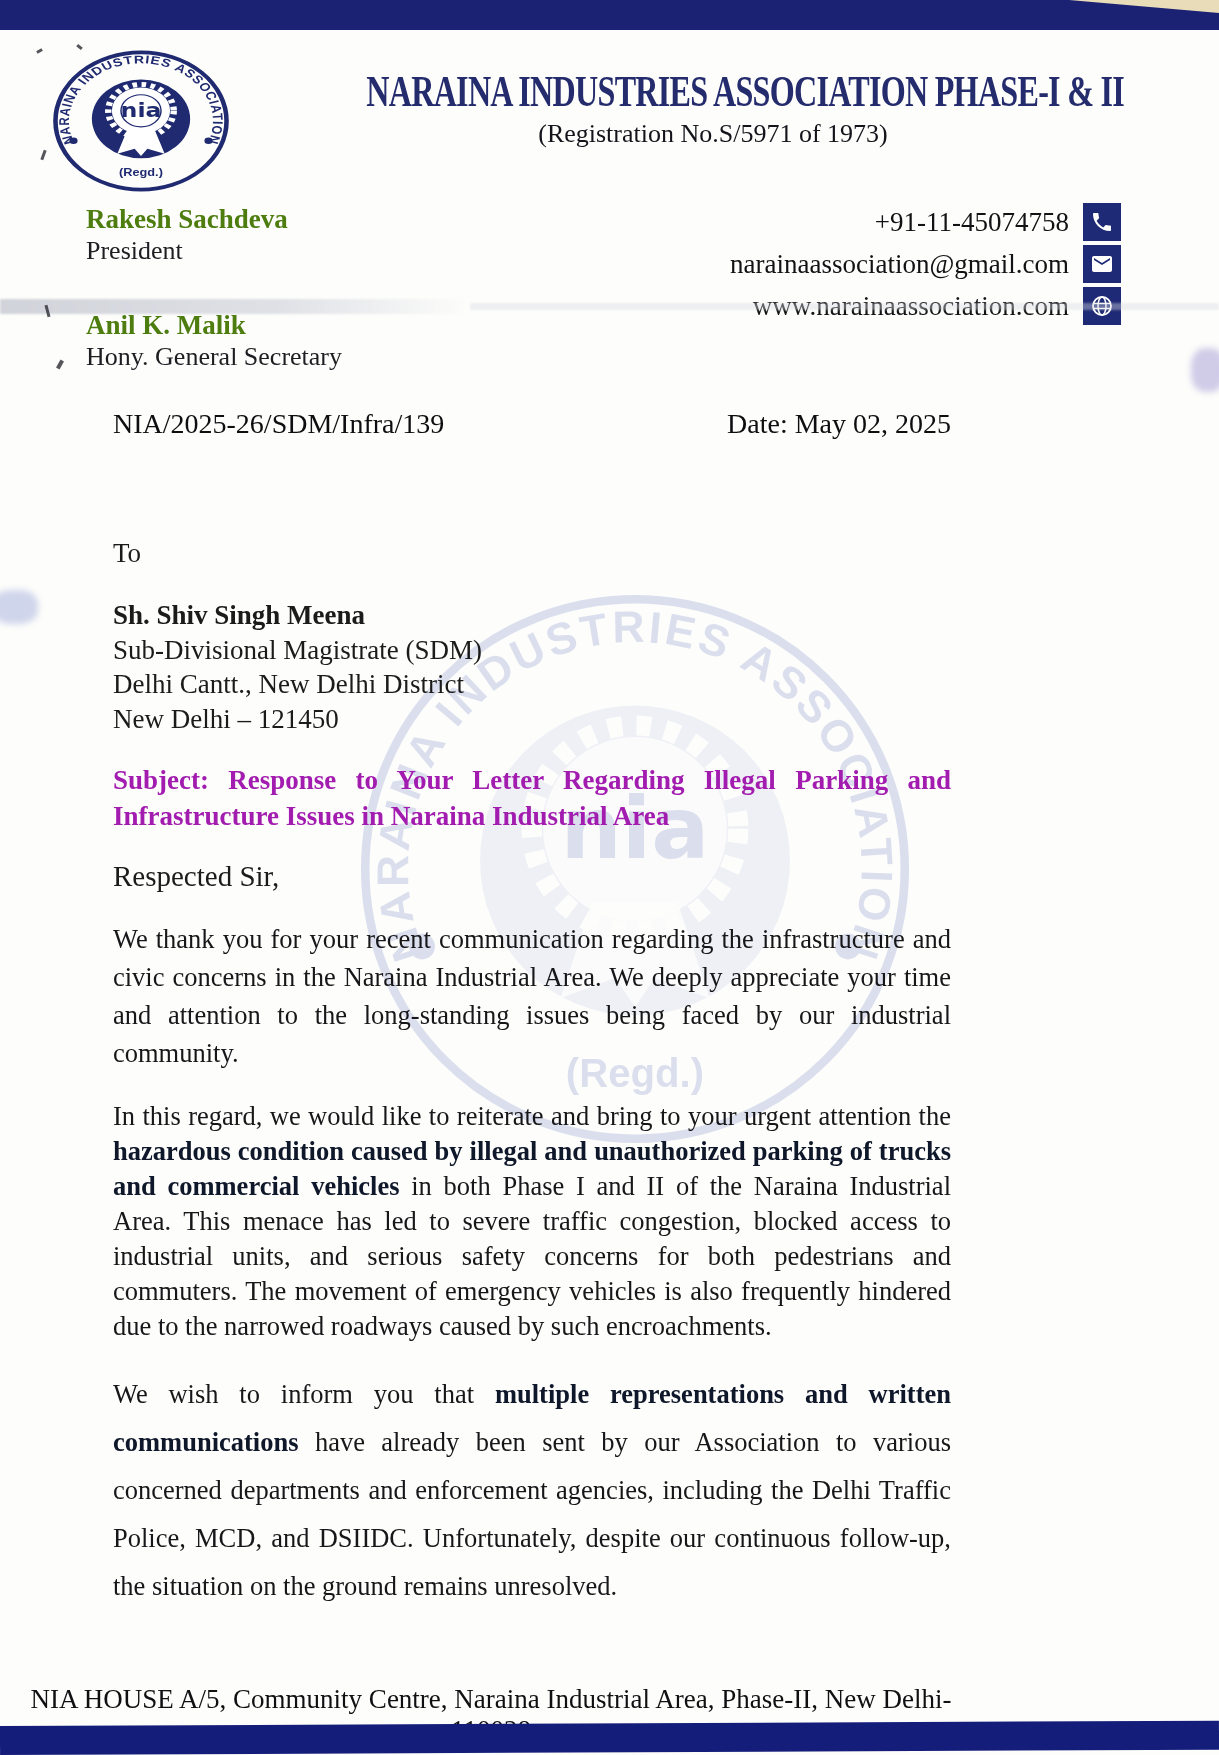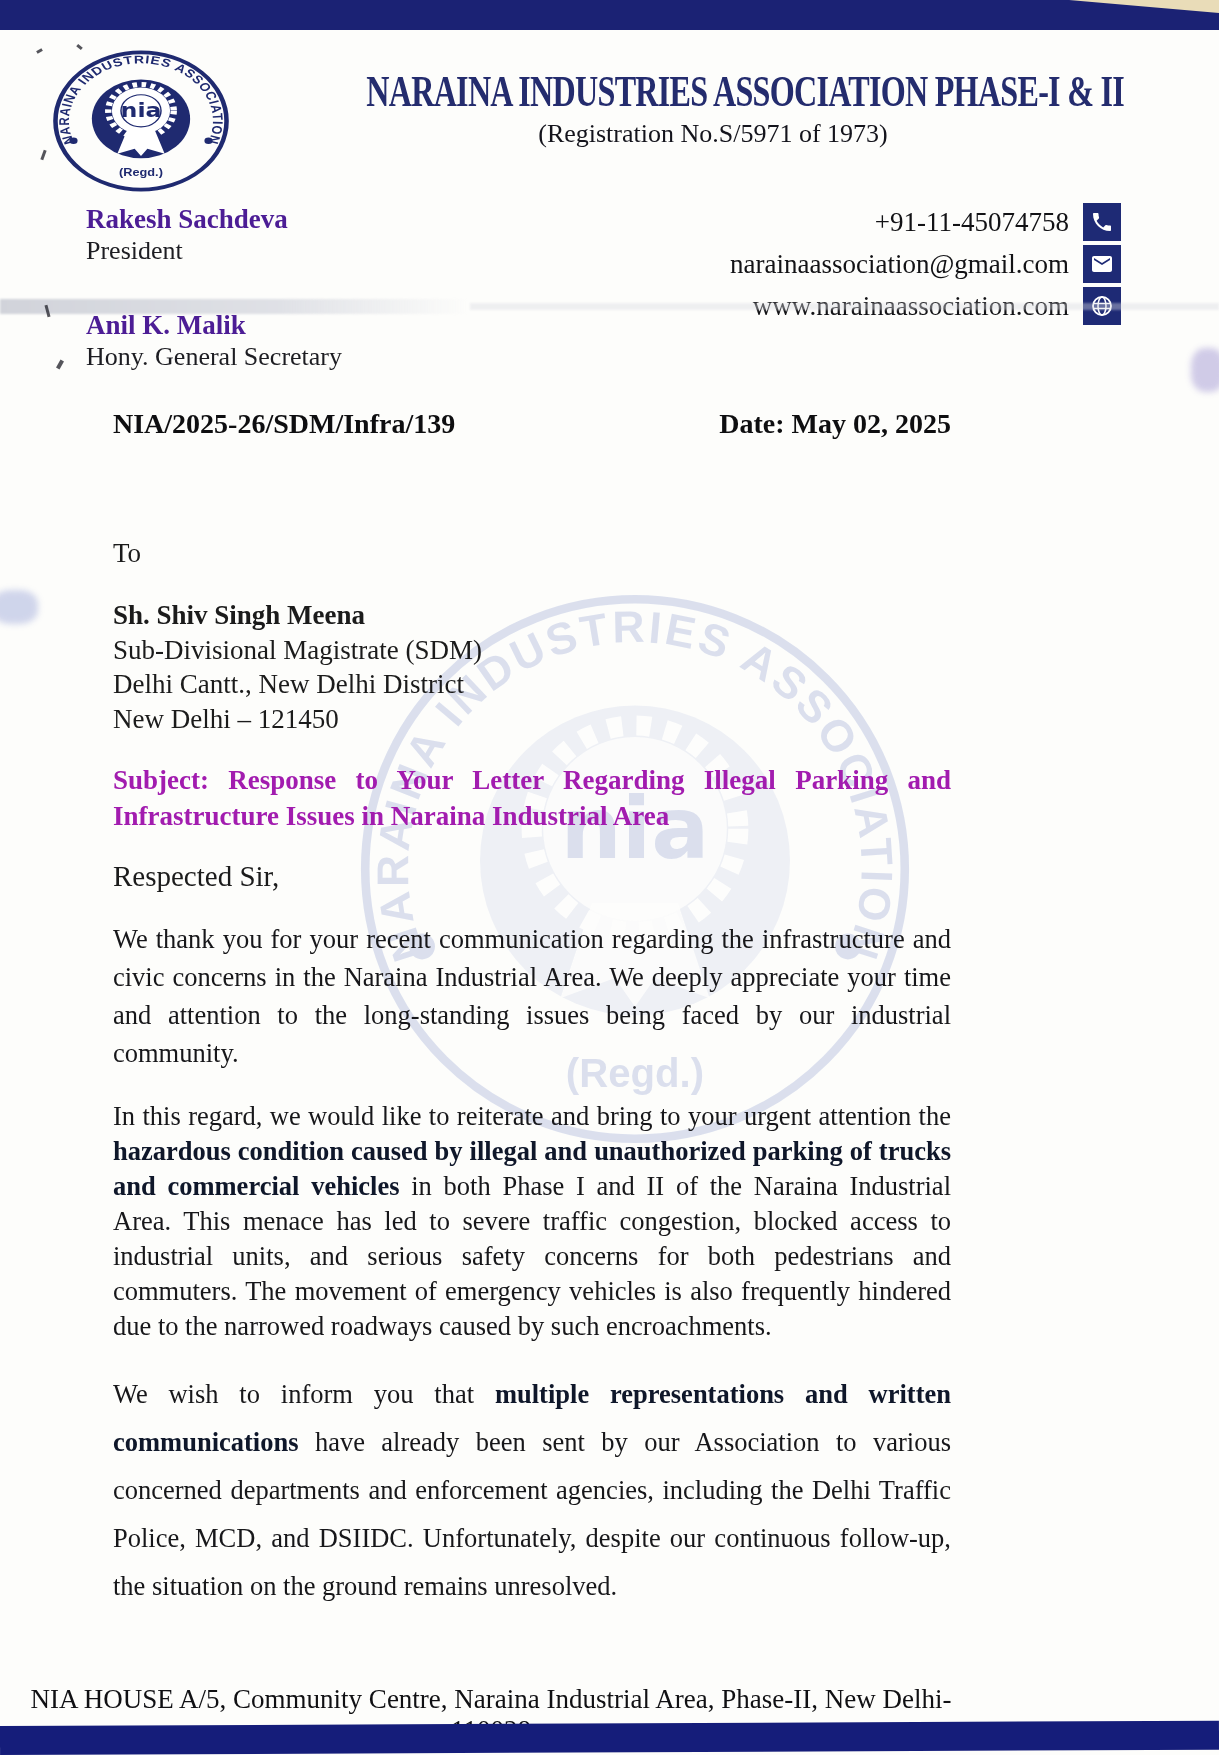--- a/index.html
+++ b/index.html
@@ -18,32 +18,32 @@
     transform:rotate(-0.25deg);transform-origin:left center;}
   
   .logo-wrap{left:50px;top:48px;width:182px;height:146px;z-index:2;}
   .header-text{left:238px;top:66px;width:950px;text-align:center;z-index:2;color:#242c6e;}
   .org-title{font-size:44px;font-weight:bold;letter-spacing:-1px;white-space:nowrap;
     transform:scaleX(.73);transform-origin:center top;}
   .reg-line{font-size:26px;color:#14141c;margin-top:2px;}
   .reg-line.first{margin-top:9px;}
   
   .officers{left:86px;top:204px;z-index:2;line-height:31px;}
-  .officer-name{font-size:27px;font-weight:bold;color:#4c1d95;}
+  .officer-name{font-size:27px;font-weight:bold;color:#4d7c0f;}
   .officer-title{font-size:26px;color:#1d1d22;}
   .officer+.officer{margin-top:44px;}
   
   .contact{right:98px;top:203px;z-index:2;}
   .contact-row{display:flex;align-items:center;justify-content:flex-end;height:38px;margin-bottom:4px;margin-left:40px;}
   .contact-text{font-size:27px;color:#121215;margin-right:14px;}
   .icon-box{width:38px;height:38px;background:#1e2a75;display:flex;align-items:center;justify-content:center;flex:0 0 auto;}
   .icon-box svg{width:24px;height:24px;display:block;}
   
   .letter{left:113px;top:408px;width:838px;z-index:2;}
-  .ref-row{display:flex;justify-content:space-between;font-size:28px;font-weight:bold;color:#0e0e10;height:34px;}
+  .ref-row{display:flex;justify-content:space-between;font-size:28px;font-weight:normal;color:#0e0e10;height:34px;}
   .to-label{margin-top:96px;font-size:27px;height:34px;}
   .recipient{margin-top:26px;font-size:27px;line-height:34.5px;}
   .recipient .bold{font-weight:bold;}
   .subject{margin-top:27px;font-size:27px;font-weight:bold;line-height:35.5px;text-align:justify;color:#a21caf;}
   .greeting{margin-top:26px;font-size:29px;height:34px;}
   .para{font-size:26.5px;text-align:justify;color:#17171a;}
   .para b{font-weight:bold;color:#0f172a;}
   .para1{margin-top:26px;line-height:38px;}
   .para2{margin-top:21px;line-height:35px;}
   .para3{margin-top:22px;line-height:48px;}

